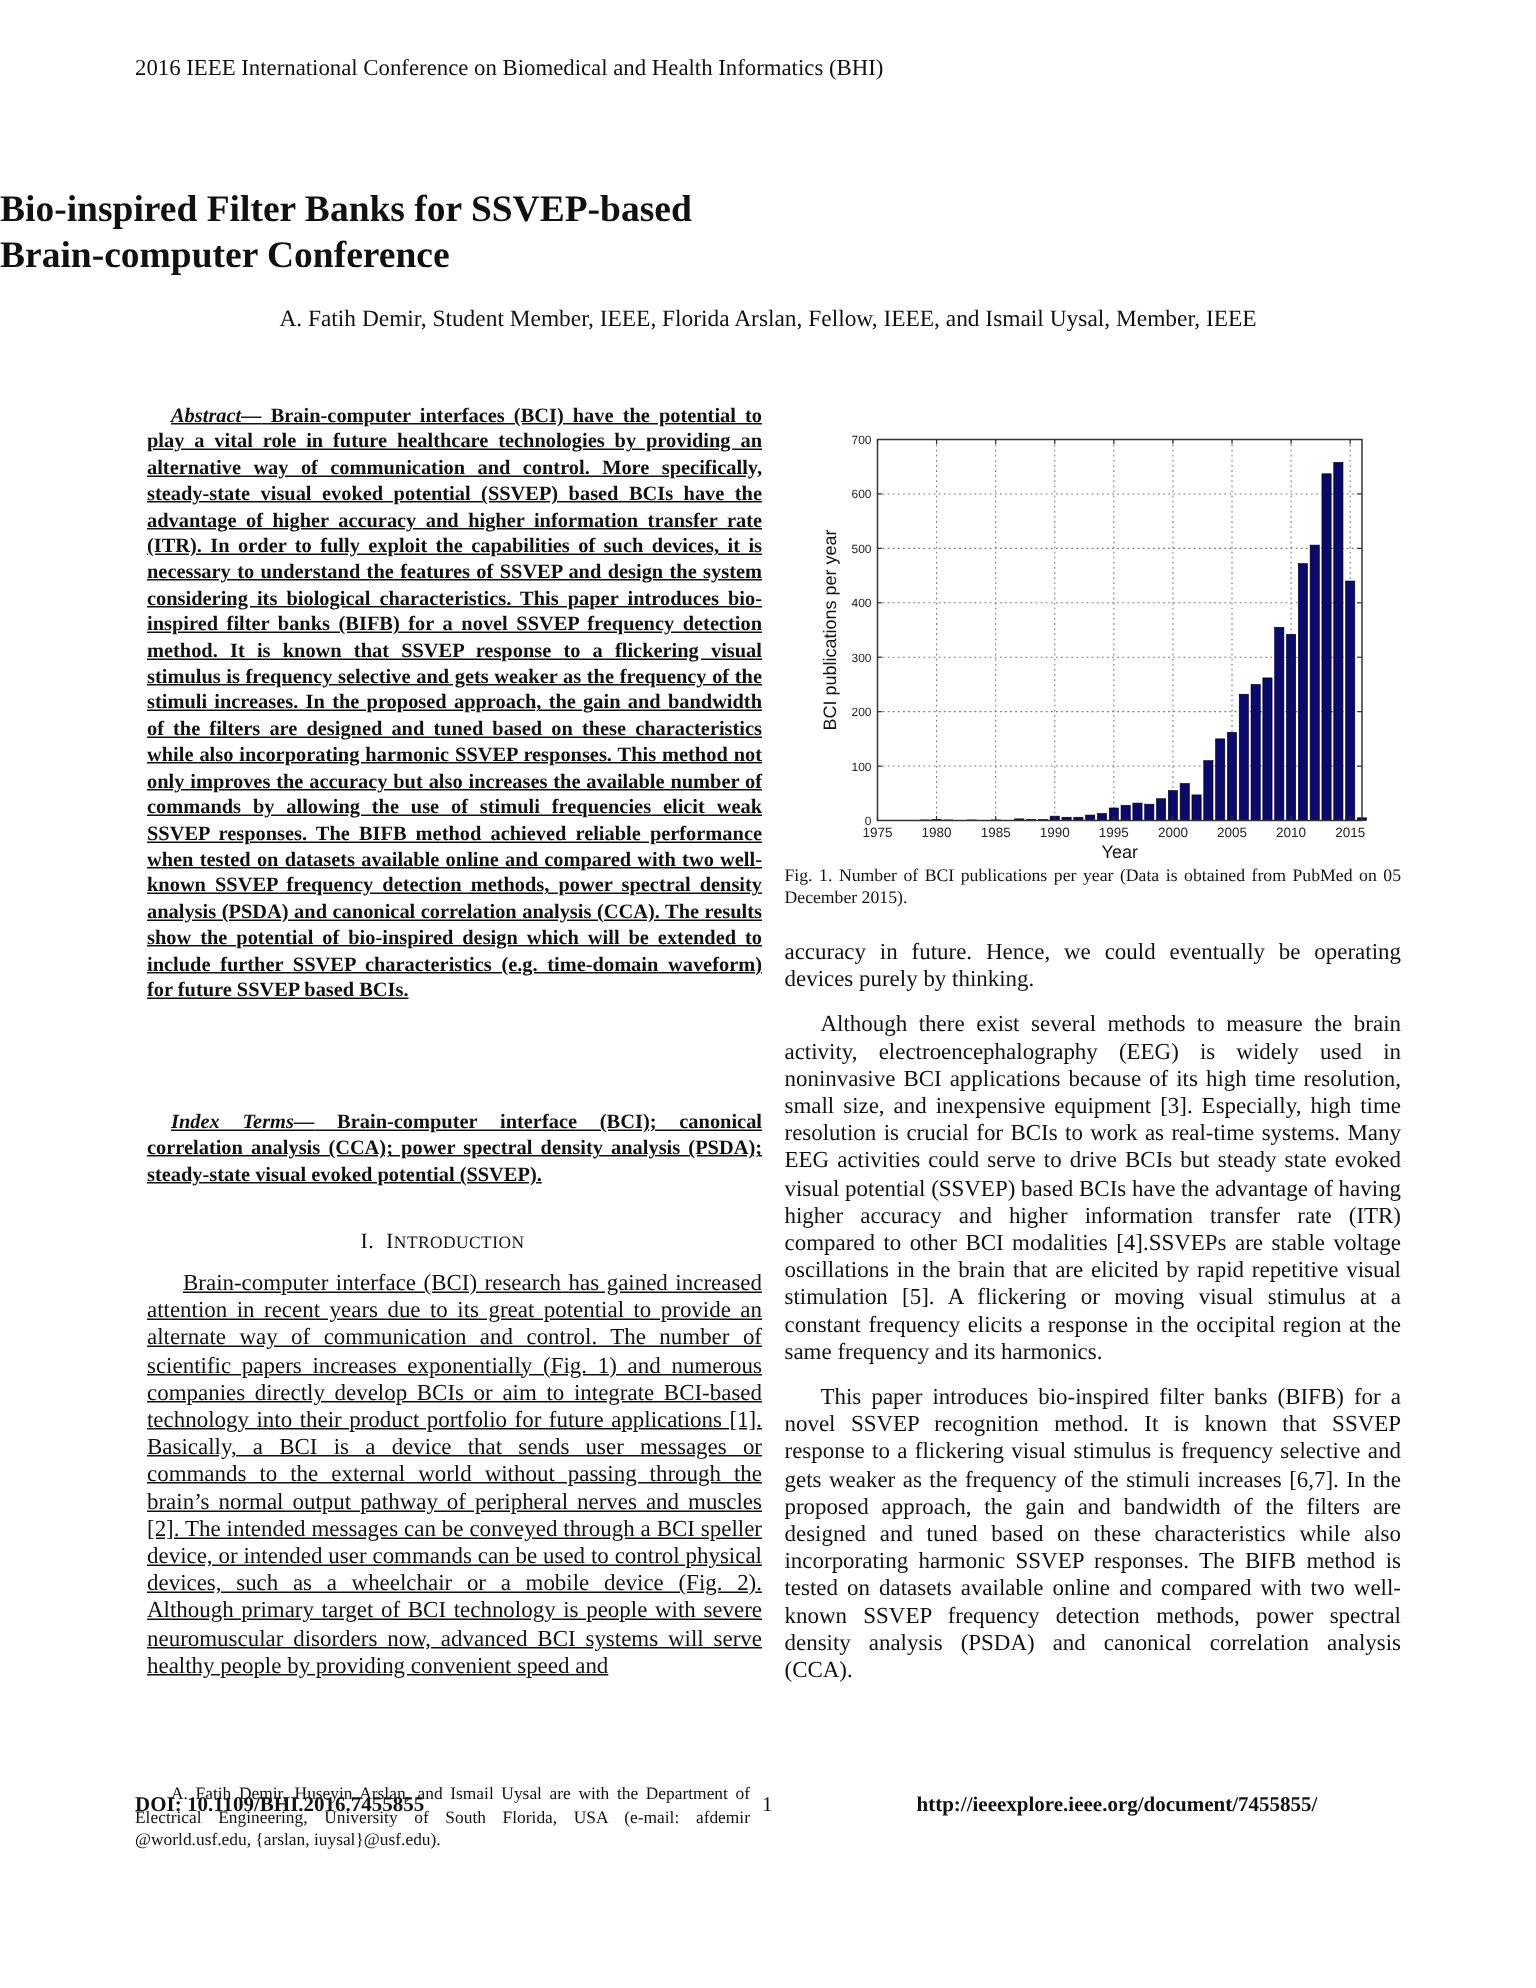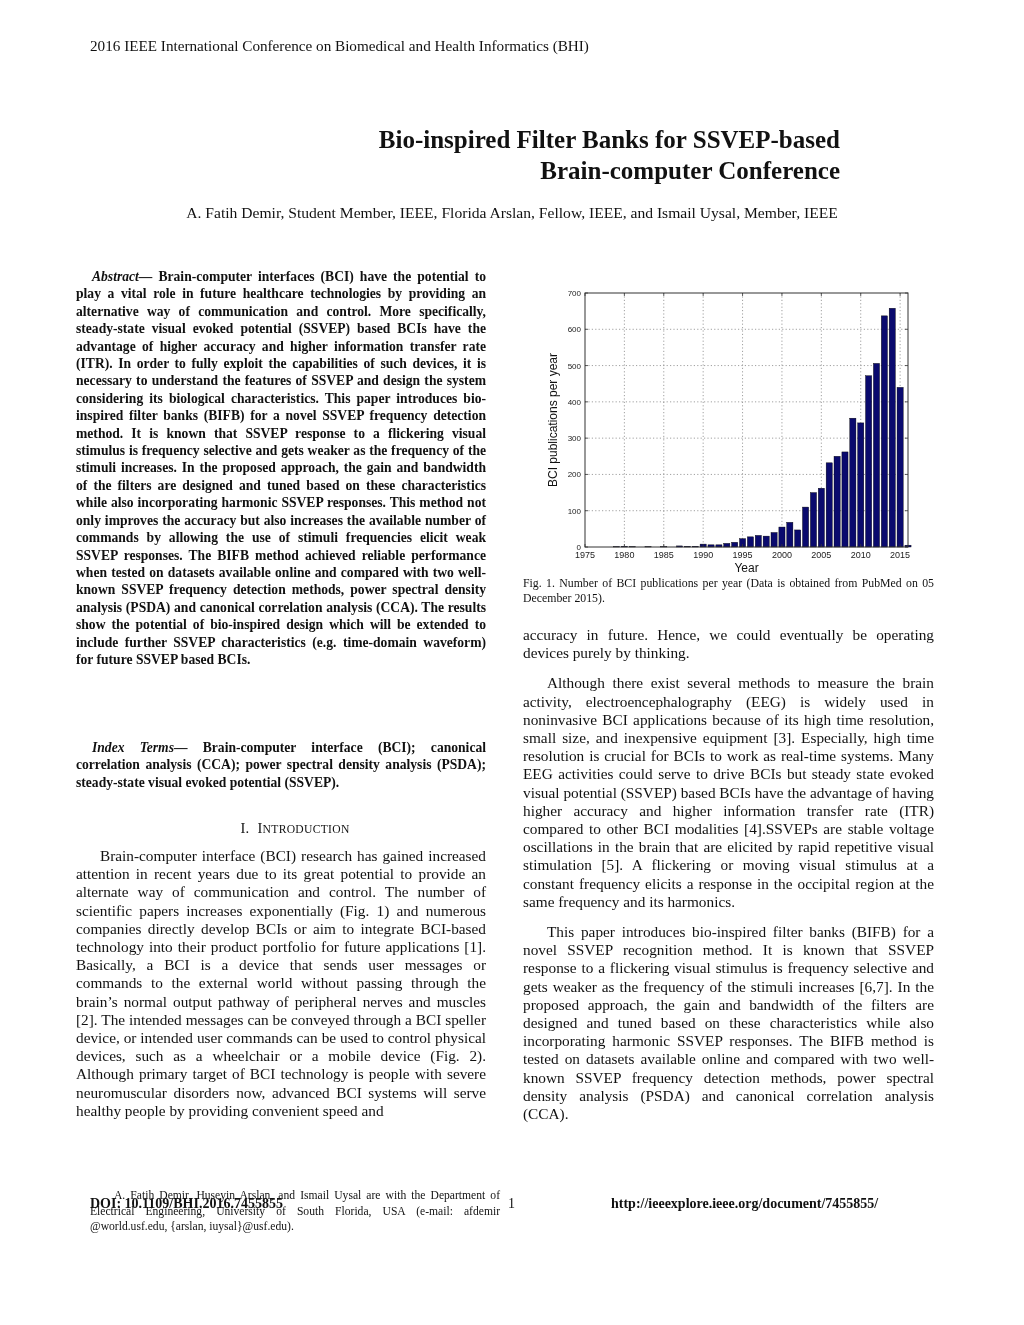--- a/index.html
+++ b/index.html
@@ -1,23 +1,23 @@
 <!DOCTYPE html>
 <html><head>
 <meta charset="utf-8">
 <style>
   html, body { margin: 0; padding: 0; background: #ffffff; }
   body { width: 1024px; height: 1325px; position: relative; overflow: hidden;
          font-family: "Liberation Serif", "DejaVu Serif", serif; color: #111; }
   .abs { position: absolute; }
   .conf { left: 90px; top: 36px; font-weight: normal; font-size: 15.2px; line-height: 20px; }
-  .title { left: 0; width: 840px; top: 124px; text-align: right; font-weight: bold; font-size: 25px; line-height: 31px; }
+  .title { left: 0; width: 840px; top: 124px; text-align: left; font-weight: bold; font-size: 25px; line-height: 31px; }
   .authors { left: 0; width: 1024px; top: 204px; text-align: center; font-size: 15.6px; }
   .col { font-size: 15.3px; line-height: 18.2px; text-align: justify; }
-  .colL2 { left: 76px; width: 410px; }
+  .colL2 { left: 98px; width: 410px; text-decoration: underline; }
   .colR { left: 523px; width: 411px; }
   .abstract { top: 268px; font-weight: bold; font-size: 13.6px; line-height: 17.4px; text-align: justify; }
   .abstract i, .index i { font-weight: bold; }
   .index { top: 739px; font-weight: bold; font-size: 13.6px; line-height: 17.4px; text-align: justify; }
   .section-h { left: 90px; width: 410px; top: 820px; text-align: center; font-size: 14.6px; letter-spacing: 0.3px; }
   .section-h .sc { font-size: 11.6px; }
   .indent { text-indent: 24px; }
   .para { margin: 0 0 12px 0; }
   .footnote { left: 90px; width: 410px; top: 1188px; font-size: 11.6px; line-height: 15.5px; text-align: justify; }
   .footer { top: 1196px; font-weight: bold; font-size: 14px; }

